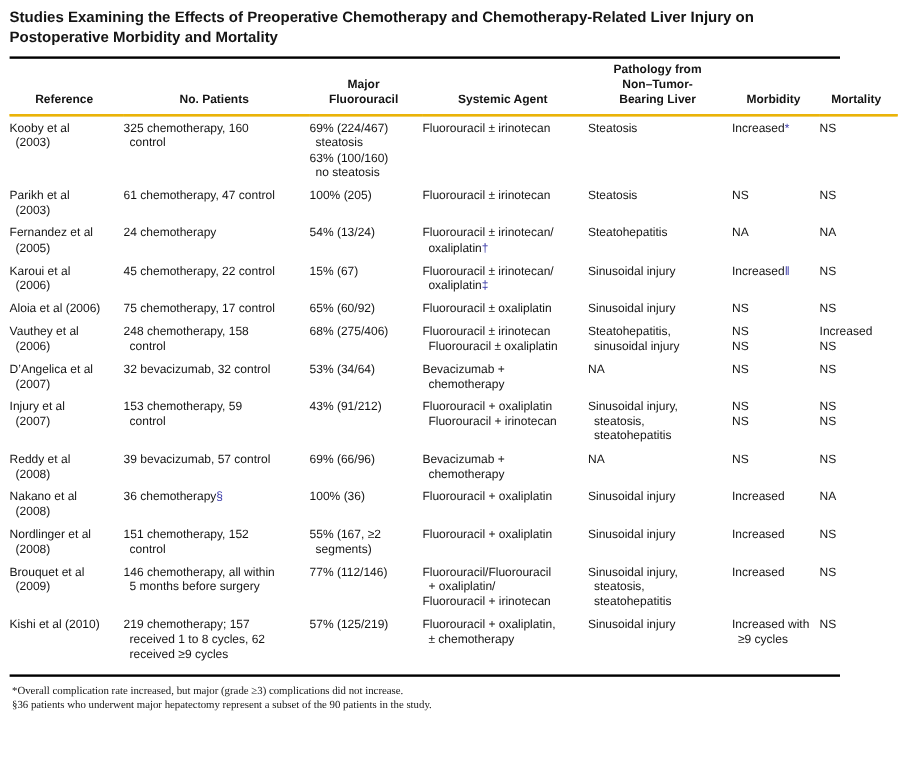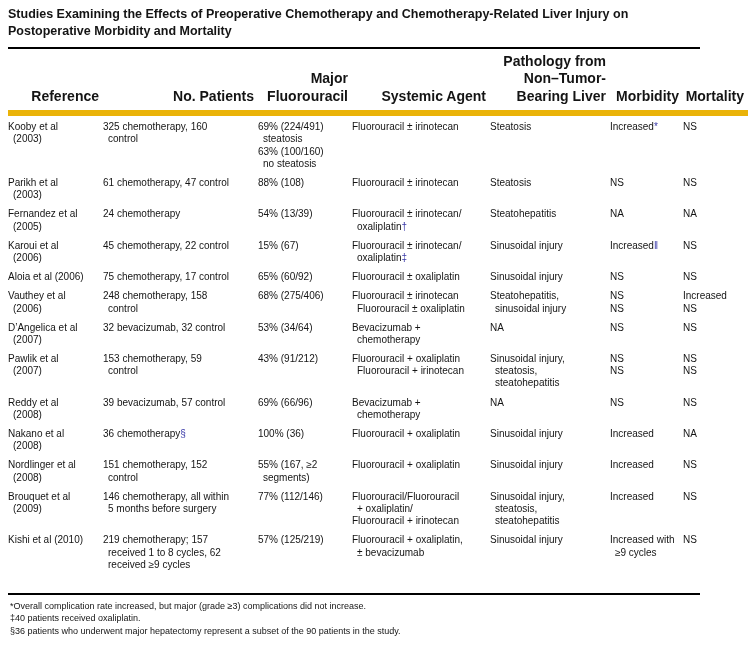--- a/index.html
+++ b/index.html
@@ -14,34 +14,34 @@
   table.studies { width: 740px; border-collapse: collapse; table-layout: fixed; }
   col.col-0 { width: 95px; }
   col.col-1 { width: 155px; }
   col.col-2 { width: 94px; }
   col.col-3 { width: 138px; }
   col.col-4 { width: 120px; }
   col.col-5 { width: 73px; }
   col.col-6 { width: 65px; }
 
   th {
-    font-size: 14px; font-weight: 700; text-align: right; vertical-align: bottom;
-    line-height: 1.25; padding: 4px 4px 5px 0; border-bottom: 6px solid #eab308;
+    font-size: 10px; font-weight: 700; text-align: center; vertical-align: bottom;
+    line-height: 1.25; padding: 4px 4px 5px 0; border-bottom: 2px solid #eab308;
   }
   td {
     font-size: 10px; vertical-align: top; line-height: 1.22;
     padding: 5px 4px 2px 0;
   }
   .cl { white-space: nowrap; }
   .cl.ind { padding-left: 5px; }
   .marker { font-weight: 400; }
 
   .footnotes {
-    border-top: 2px solid #000; margin-top: 20px;
-    padding: 5px 0 4px 2px; font-size: 9px; line-height: 1.4;
+    border-top: 2px solid #000; margin-top: 8px;
+    padding: 5px 0 4px 2px; font-size: 9px; line-height: 1.4; font-family: Liberation Serif, serif;
   }
   .fn-line { }
 </style>
 </head>
 <body>
 
 <div class="page">
 
   <div class="title">Studies Examining the Effects of Preoperative Chemotherapy and Chemotherapy-Related Liver Injury on Postoperative Morbidity and Mortality</div>
 
@@ -87,21 +87,21 @@
         <tr>
           <td>
             <div class="cl">Kooby et al</div>
             <div class="cl ind">(2003)</div>
           </td>
           <td>
             <div class="cl">325 chemotherapy, 160</div>
             <div class="cl ind">control</div>
           </td>
           <td>
-            <div class="cl">69% (224/491)</div>
+            <div class="cl">69% (224/467)</div>
             <div class="cl ind">steatosis</div>
             <div class="cl">63% (100/160)</div>
             <div class="cl ind">no steatosis</div>
           </td>
           <td>
             <div class="cl">Fluorouracil ± irinotecan</div>
           </td>
           <td>
             <div class="cl">Steatosis</div>
           </td>
@@ -114,21 +114,21 @@
         </tr>
         <tr>
           <td>
             <div class="cl">Parikh et al</div>
             <div class="cl ind">(2003)</div>
           </td>
           <td>
             <div class="cl">61 chemotherapy, 47 control</div>
           </td>
           <td>
-            <div class="cl">88% (108)</div>
+            <div class="cl">100% (205)</div>
           </td>
           <td>
             <div class="cl">Fluorouracil ± irinotecan</div>
           </td>
           <td>
             <div class="cl">Steatosis</div>
           </td>
           <td>
             <div class="cl">NS</div>
           </td>
@@ -138,21 +138,21 @@
         </tr>
         <tr>
           <td>
             <div class="cl">Fernandez et al</div>
             <div class="cl ind">(2005)</div>
           </td>
           <td>
             <div class="cl">24 chemotherapy</div>
           </td>
           <td>
-            <div class="cl">54% (13/39)</div>
+            <div class="cl">54% (13/24)</div>
           </td>
           <td>
             <div class="cl">Fluorouracil ± irinotecan/</div>
             <div class="cl ind">oxaliplatin<span class="marker" style="color: rgb(58, 58, 168);">†</span></div>
           </td>
           <td>
             <div class="cl">Steatohepatitis</div>
           </td>
           <td>
             <div class="cl">NA</div>
@@ -258,21 +258,21 @@
           </td>
           <td>
             <div class="cl">NS</div>
           </td>
           <td>
             <div class="cl">NS</div>
           </td>
         </tr>
         <tr>
           <td>
-            <div class="cl">Pawlik et al</div>
+            <div class="cl">Injury et al</div>
             <div class="cl ind">(2007)</div>
           </td>
           <td>
             <div class="cl">153 chemotherapy, 59</div>
             <div class="cl ind">control</div>
           </td>
           <td>
             <div class="cl">43% (91/212)</div>
           </td>
           <td>
@@ -404,35 +404,34 @@
           <td>
             <div class="cl">219 chemotherapy; 157</div>
             <div class="cl ind">received 1 to 8 cycles, 62</div>
             <div class="cl ind">received ≥9 cycles</div>
           </td>
           <td>
             <div class="cl">57% (125/219)</div>
           </td>
           <td>
             <div class="cl">Fluorouracil + oxaliplatin,</div>
-            <div class="cl ind">± bevacizumab</div>
+            <div class="cl ind">± chemotherapy</div>
           </td>
           <td>
             <div class="cl">Sinusoidal injury</div>
           </td>
           <td>
             <div class="cl">Increased with</div>
             <div class="cl ind">≥9 cycles</div>
           </td>
           <td>
             <div class="cl">NS</div>
           </td>
         </tr>
       </tbody>
   </table>
 
   <div class="footnotes">
       <div class="fn-line">*Overall complication rate increased, but major (grade ≥3) complications did not increase.</div>
-      <div class="fn-line">‡40 patients received oxaliplatin.</div>
       <div class="fn-line">§36 patients who underwent major hepatectomy represent a subset of the 90 patients in the study.</div>
     </div>
 
 </div>
 
 </body></html>

